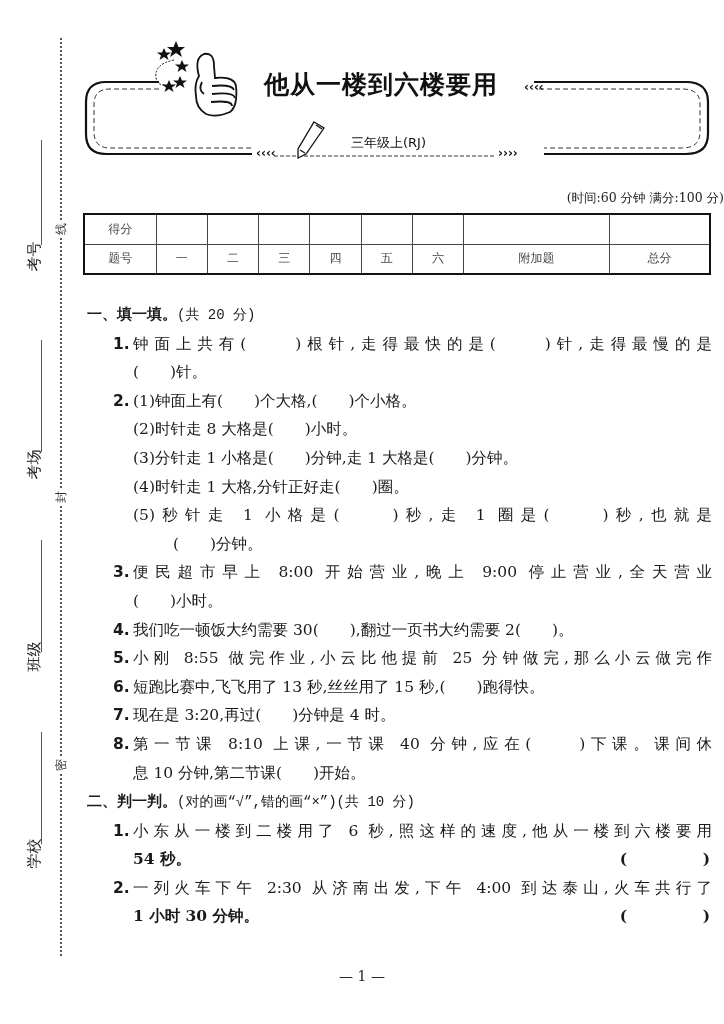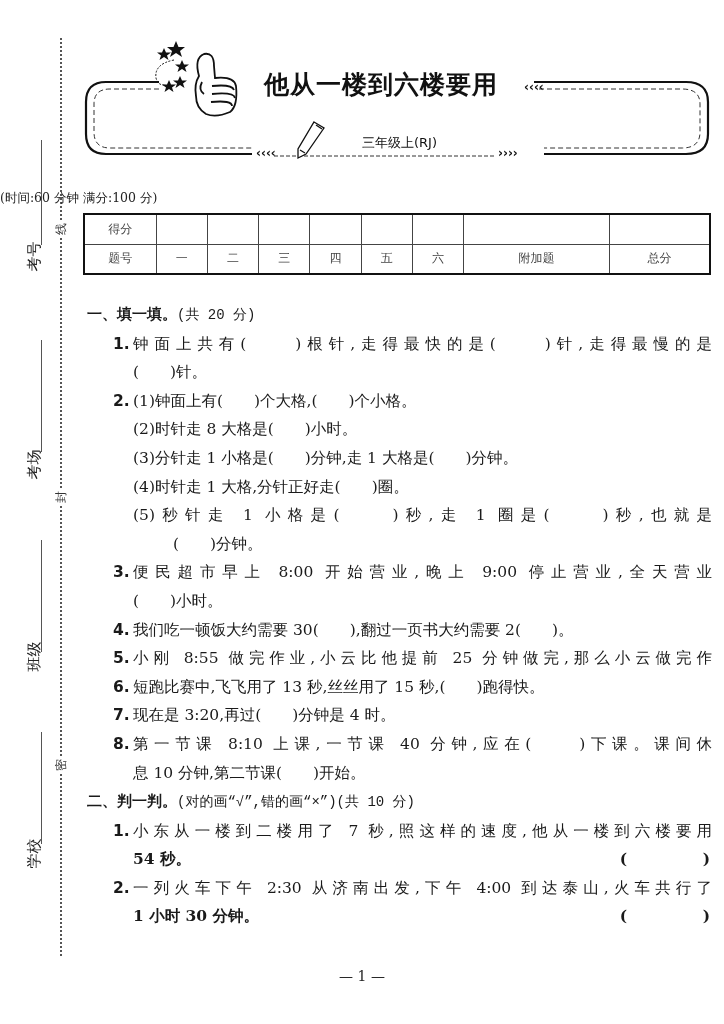--- a/index.html
+++ b/index.html
@@ -14,23 +14,23 @@
     .field { position: absolute; left: 22px; width: 24px; }
     .field .label { position: absolute; left: 0; width: 24px; font-family: "DejaVu Sans", sans-serif; font-size: 15px;
                     transform: rotate(-90deg); transform-origin: center; text-align: center; white-space: nowrap; color: #222; }
     .field .line { position: absolute; left: 40px; width: 0; border-left: 1px solid #555; }
 
     
     .banner { position: absolute; left: 84px; top: 36px; width: 630px; height: 126px; }
     .banner svg { position: absolute; left: 0; top: 0; }
     .title { position: absolute; left: 180px; top: 32px; font-family: "DejaVu Serif", serif; font-size: 25px; font-weight: bold;
              letter-spacing: 1px; color: #111; }
-    .subtitle { position: absolute; left: 267px; top: 98px; font-family: "DejaVu Sans", sans-serif; font-size: 13px; color: #111; margin-left: 11px; }
-
-    .meta { position: absolute; left: 0; width: 724px; top: 190px; text-align: left; font-size: 12.5px; color: #222; }
+    .subtitle { position: absolute; left: 267px; top: 98px; font-family: "DejaVu Sans", sans-serif; font-size: 13px; color: #111; }
+
+    .meta { position: absolute; left: 0; width: 724px; top: 190px; text-align: right; font-size: 12.5px; color: #222; }
 
     
     .score-table { position: absolute; left: 83px; top: 213px; width: 628px; border-collapse: collapse; border: 2.5px solid #111; }
     .score-table td { border: 1px solid #444; height: 30px; text-align: center; font-size: 12px; color: #444; }
     .score-table td.rowhead { width: 72px; }
 
     
     .content { position: absolute; left: 87px; top: 300px; width: 625px; font-size: 15.5px; line-height: 28.6px; color: #1a1a1a; }
     .section-title { font-family: "DejaVu Sans", sans-serif; font-weight: bold; font-size: 15px; }
     .section-title .note { font-weight: normal; font-family: Liberation Mono, monospace; font-size: 14px; }
@@ -199,21 +199,21 @@
     <span class="line1">第一节课 8:10 上课,一节课 40 分钟,应在(　　)下课。课间休</span>
     <span class="cont">息 10 分钟,第二节课(　　)开始。</span>
   </div>
 
   <div class="section-title">
     <span>二、判一判。</span><span class="note">(对的画“√”,错的画“×”)(共 10 分)</span>
   </div>
 
   <div class="q">
     <span class="num">1.</span>
-    <span class="line1">小东从一楼到二楼用了 7 秒,照这样的速度,他从一楼到六楼要用</span>
+    <span class="line1">小东从一楼到二楼用了 6 秒,照这样的速度,他从一楼到六楼要用</span>
   </div>
   <div class="judge-row">
     <span>54 秒。</span>
     <span class="paren">(　)</span>
   </div>
 
   <div class="q">
     <span class="num">2.</span>
     <span class="line1">一列火车下午 2:30 从济南出发,下午 4:00 到达泰山,火车共行了</span>
   </div>

